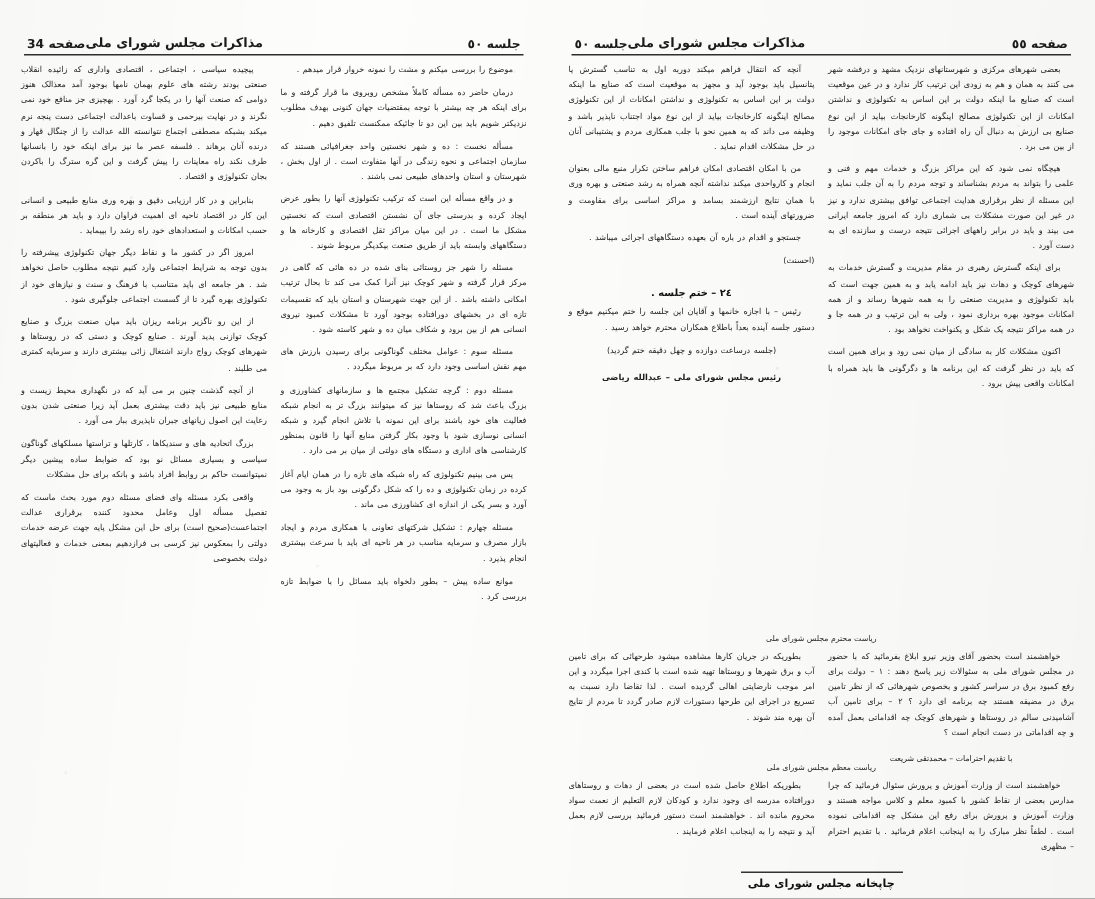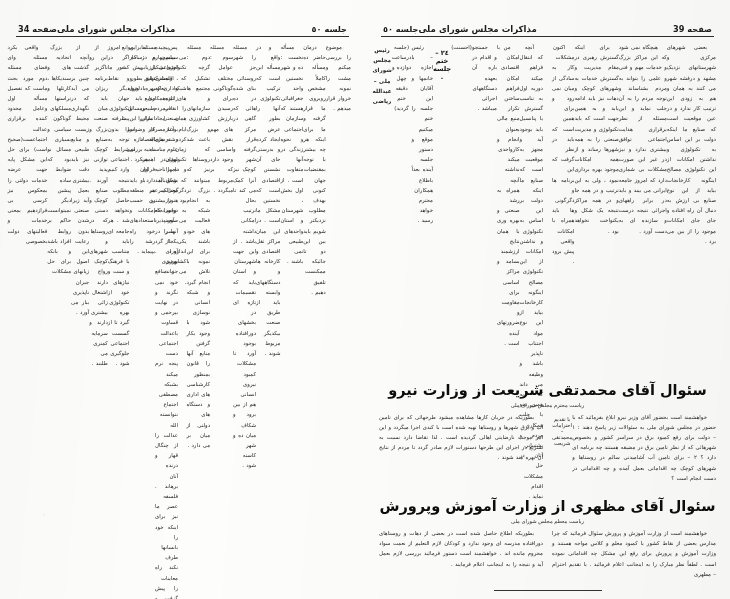--- a/index.html
+++ b/index.html
@@ -56,21 +56,21 @@
     opacity:.88;
   }
 
   
   .cols{
     display:flex;flex-direction:row;gap:9px;
     flex:1 1 auto;min-height:0;
   }
   .col{
     flex:1 1 0;min-width:0;
-    display:flex;flex-direction:row;
+    display:flex;flex-direction:column;
     gap:0;
   }
   .para{
     font-size:5.4px;
     line-height:10.2px;
     text-align:justify;
     color:#1e1e1e;
     margin:0 0 5px 0;
     text-indent:9px;
     word-spacing:.6px;
@@ -121,21 +121,21 @@
   }
 </style>
 </head>
 <body>
 
 <div class="scan">
 
   <div class="page left">
 
     <div class="running-head">
-      <span class="rh-side">صفحه 39</span>
+      <span class="rh-side">صفحه ٥٥</span>
       <span class="rh-title">مذاکرات مجلس شورای ملی</span>
       <span class="rh-side">جلسه ٥٠</span>
     </div>
     <div class="head-rule"></div>
 
     <div class="cols">
 
       <div class="col">
         <p class="para">بعضی شهرهای مرکزی و شهرستانهای نزدیک مشهد و درفشه شهر می کنند به همان و هم به زودی این ترتیب کار ندارد و در عین موقعیت است که صنایع ما اینکه دولت بر این اساس به تکنولوژی و نداشتن امکانات از این تکنولوژی مصالح اینگونه کارخانجات بیاید از این نوع صنایع بی ارزش به دنبال آن راه افتاده و جای جای امکانات موجود را از بین می برد .</p>
         <p class="para">هیچگاه نمی شود که این مراکز بزرگ و خدمات مهم و فنی و علمی را بتواند به مردم بشناساند و توجه مردم را به آن جلب نماید و این مسئله از نظر برقراری هدایت اجتماعی توافق بیشتری ندارد و نیز در غیر این صورت مشکلات بی شماری دارد که امروز جامعه ایرانی می بیند و باید در برابر راههای اجرائی نتیجه درست و سازنده ای به دست آورد .</p>
@@ -149,48 +149,47 @@
         <p class="para">جستجو و اقدام در باره آن بعهده دستگاههای اجرائی میباشد .</p>
         <p class="para noindent">(احسنت)</p>
         <div class="sec-num">٢٤ – ختم جلسه .</div>
         <p class="para">رئیس – با اجازه خانمها و آقایان این جلسه را ختم میکنیم موقع و دستور جلسه آینده بعداً باطلاع همکاران محترم خواهد رسید .</p>
         <p class="para center">(جلسه درساعت دوازده و چهل دقیقه ختم گردید)</p>
         <p class="para sig">رئیس مجلس شورای ملی – عبدالله ریاضی</p>
       </div>
     </div>
 
     <div class="spanblock">
-      <div class="bighead">سئوال آقای محمدتقی شریعت از وزارت نیرو</div>
       <div class="subhead">ریاست محترم مجلس شورای ملی</div>
       <div class="cols" style="flex:0 0 auto;">
         <div class="col">
           <p class="para">خواهشمند است بحضور آقای وزیر نیرو ابلاغ بفرمائید که با حضور در مجلس شورای ملی به سئوالات زیر پاسخ دهند : ١ – دولت برای رفع کمبود برق در سراسر کشور و بخصوص شهرهائی که از نظر تامین برق در مضیقه هستند چه برنامه ای دارد ؟ ٢ – برای تامین آب آشامیدنی سالم در روستاها و شهرهای کوچک چه اقداماتی بعمل آمده و چه اقداماتی در دست انجام است ؟</p>
           <p class="attrib">با تقدیم احترامات – محمدتقی شریعت</p>
         </div>
         <div class="col">
           <p class="para">بطوریکه در جریان کارها مشاهده میشود طرحهائی که برای تامین آب و برق شهرها و روستاها تهیه شده است با کندی اجرا میگردد و این امر موجب نارضایتی اهالی گردیده است . لذا تقاضا دارد نسبت به تسریع در اجرای این طرحها دستورات لازم صادر گردد تا مردم از نتایج آن بهره مند شوند .</p>
         </div>
       </div>
     </div>
 
     <div class="spanblock">
-      <div class="bighead">سئوال آقای مظهری از وزارت آموزش وپرورش</div>
       <div class="subhead">ریاست معظم مجلس شورای ملی</div>
       <div class="cols" style="flex:0 0 auto;">
         <div class="col">
           <p class="para">خواهشمند است از وزارت آموزش و پرورش سئوال فرمائید که چرا مدارس بعضی از نقاط کشور با کمبود معلم و کلاس مواجه هستند و وزارت آموزش و پرورش برای رفع این مشکل چه اقداماتی نموده است . لطفاً نظر مبارک را به اینجانب اعلام فرمائید . با تقدیم احترام – مظهری</p>
         </div>
         <div class="col">
           <p class="para">بطوریکه اطلاع حاصل شده است در بعضی از دهات و روستاهای دورافتاده مدرسه ای وجود ندارد و کودکان لازم التعلیم از نعمت سواد محروم مانده اند . خواهشمند است دستور فرمائید بررسی لازم بعمل آید و نتیجه را به اینجانب اعلام فرمایند .</p>
         </div>
       </div>
     </div>
 
     <div class="footer">
       <div class="footer-rule"></div>
+      <div class="footer-text">چاپخانه مجلس شورای ملی</div>
     </div>
   </div>
 
   <div class="page right">
 
     <div class="running-head">
       <span class="rh-side">جلسه ٥٠</span>
       <span class="rh-title">مذاکرات مجلس شورای ملی</span>
       <span class="rh-side">صفحه 34</span>
     </div>

